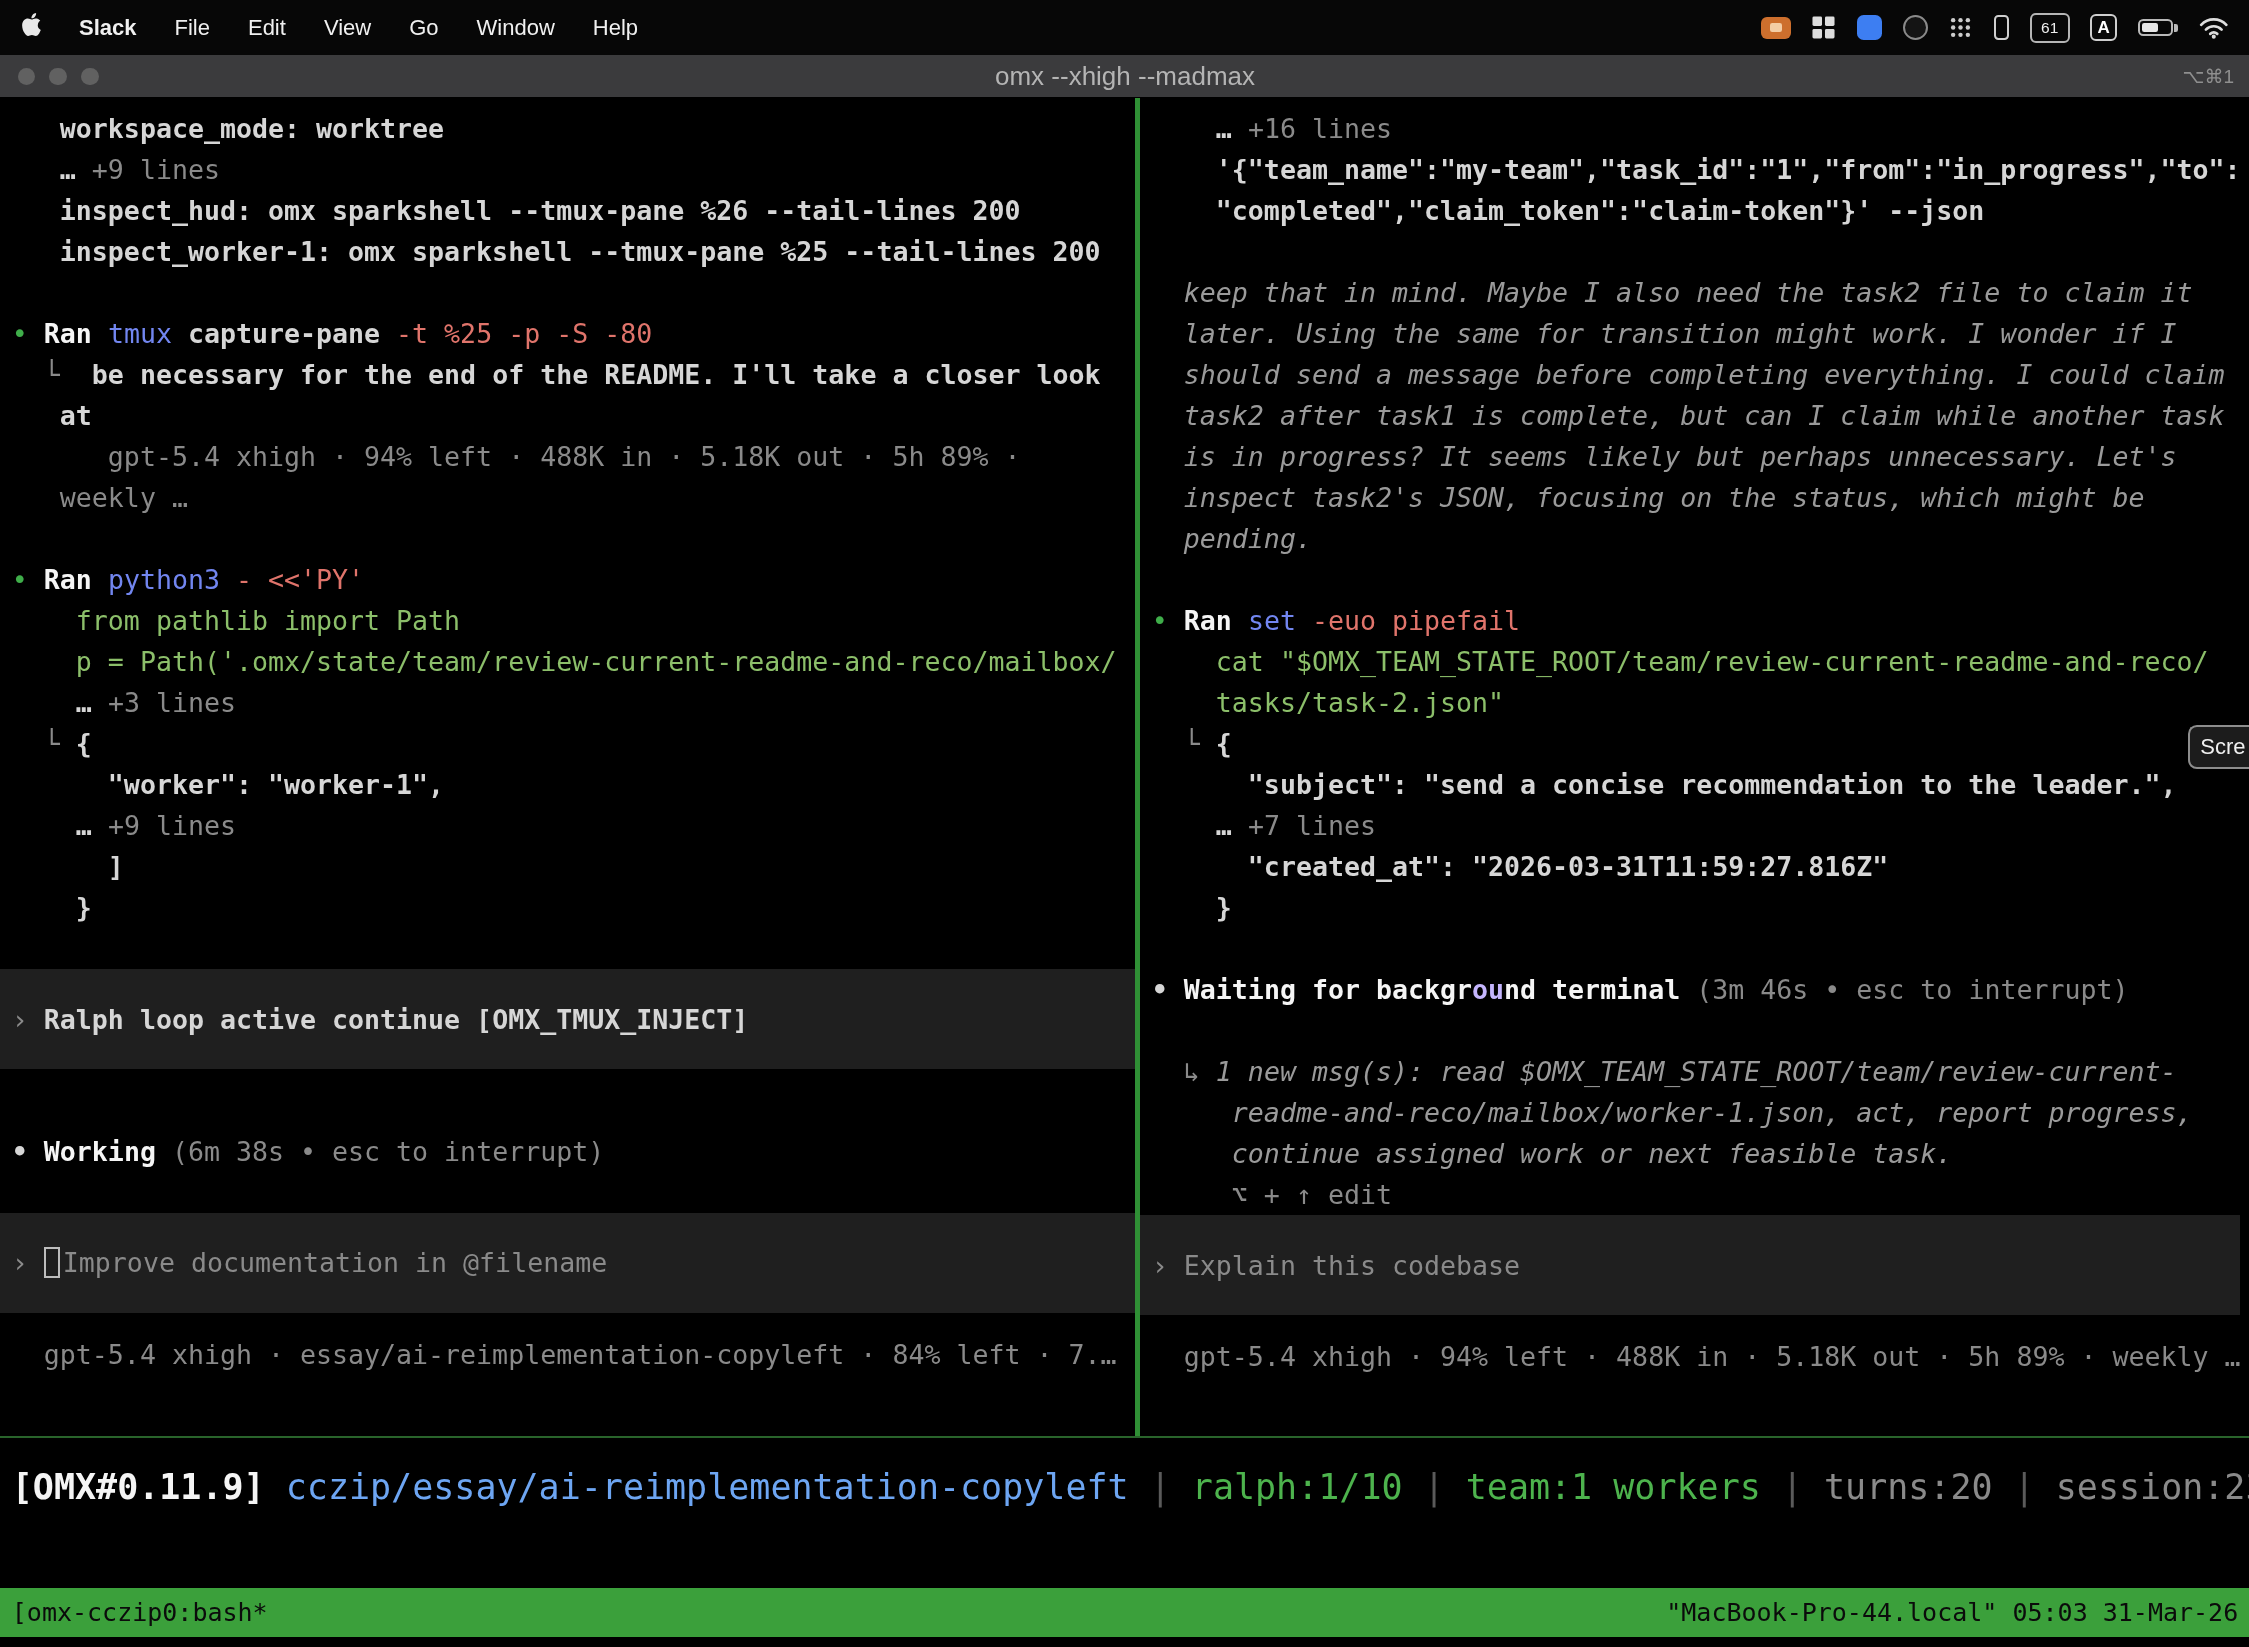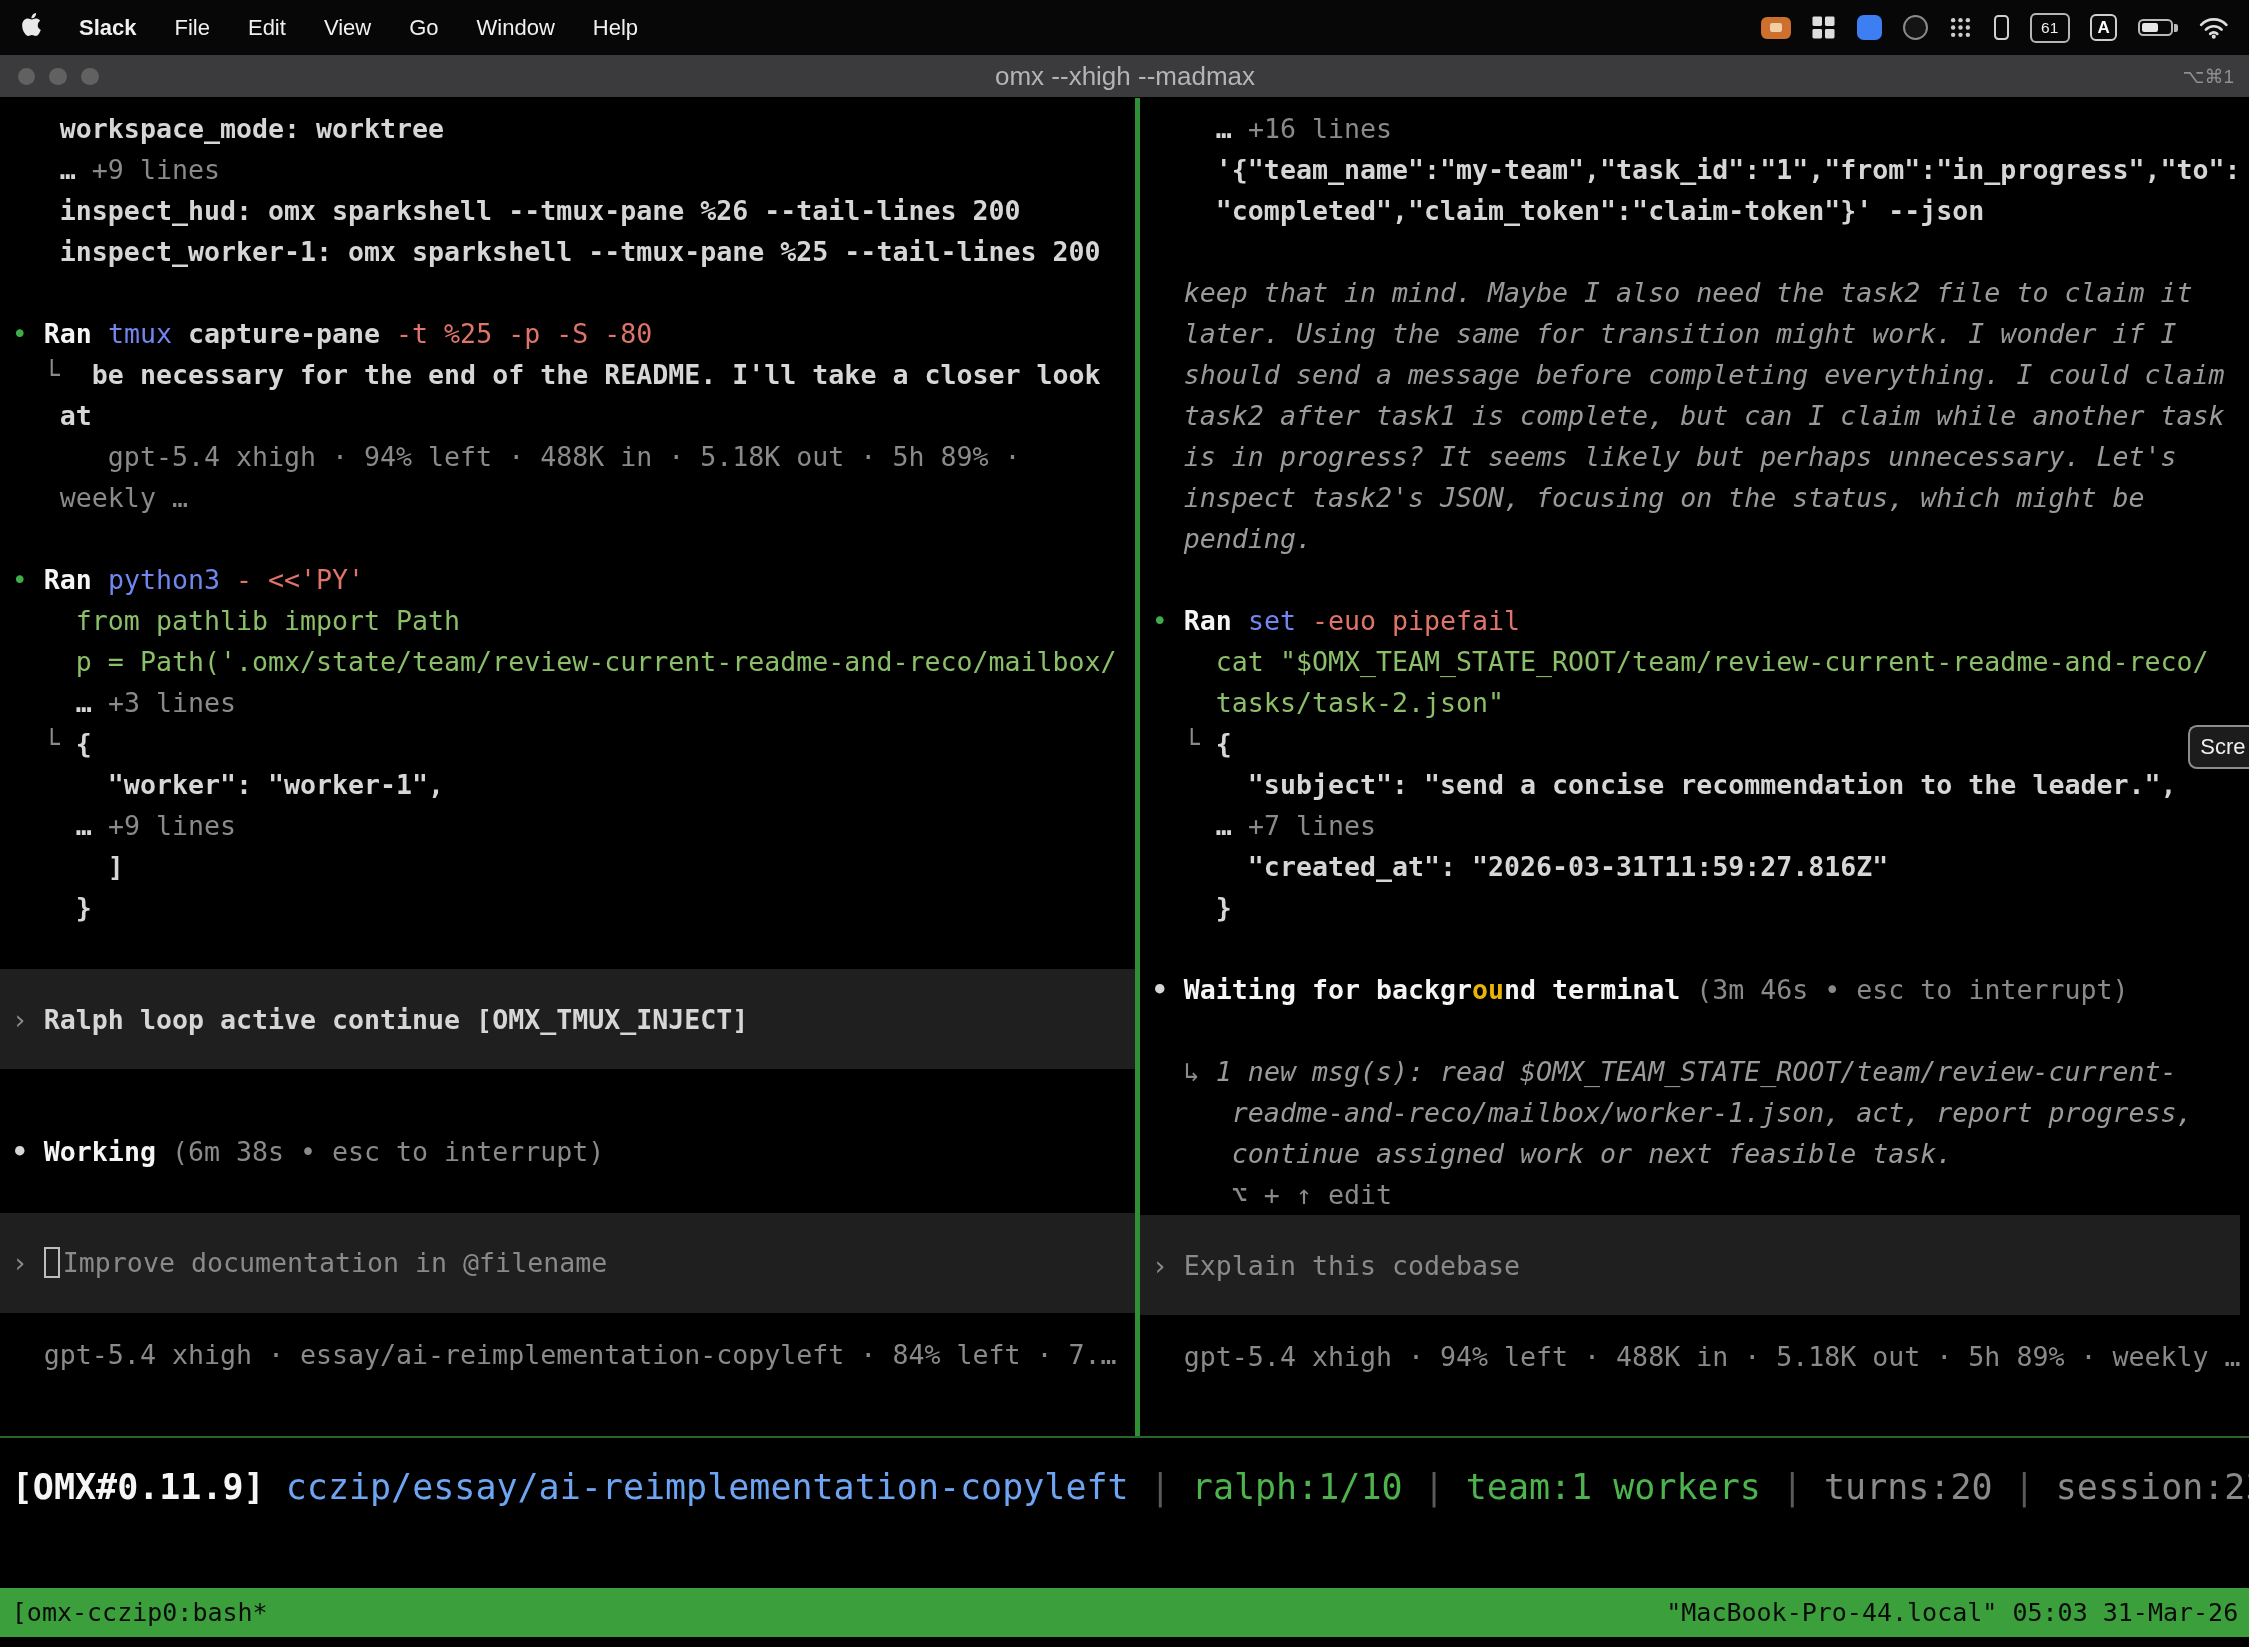--- a/index.html
+++ b/index.html
@@ -52,21 +52,21 @@
   .tline { height:41px; line-height:41px; font-size:26.6px; white-space:pre; }
   .tline.sp { height:20.7px; }
   .tline.band { height:auto; padding:29.5px 11.8px; margin-left:-11.8px; background:#1f1f1f; }
 
   .seg { white-space:pre; }
   .w   { color:#d6d6d6;font-weight:bold; }
   .b   { color:#f5f5f5; font-weight:bold; }
   .bl  { color:#7286f0; }
   .sa  { color:#e0746b; }
   .gn  { color:#8cbf6a; }
-  .gnb { color:#eab308; font-weight:bold; }
+  .gnb { color:#c4b5fd; font-weight:bold; }
   .bu  { color:#3fae4a; }
   .gy  { color:#8a8a8a; }
   .it  { color:#9a9a9a; font-style:italic; }
   .dk  { color:#5a5a5a; }
   .cy  { color:#6da5f2; }
   .grn { color:#4db34d; }
   .cur { display:inline-block; width:16px; height:31px; border:2.2px solid #bdbdbd;
          vertical-align:-5.9px; margin-right:3px; }
 
   .omx-status { position:absolute; left:11.8px; top:1369px; height:41px; line-height:41px; font-size:35px; white-space:pre; }

